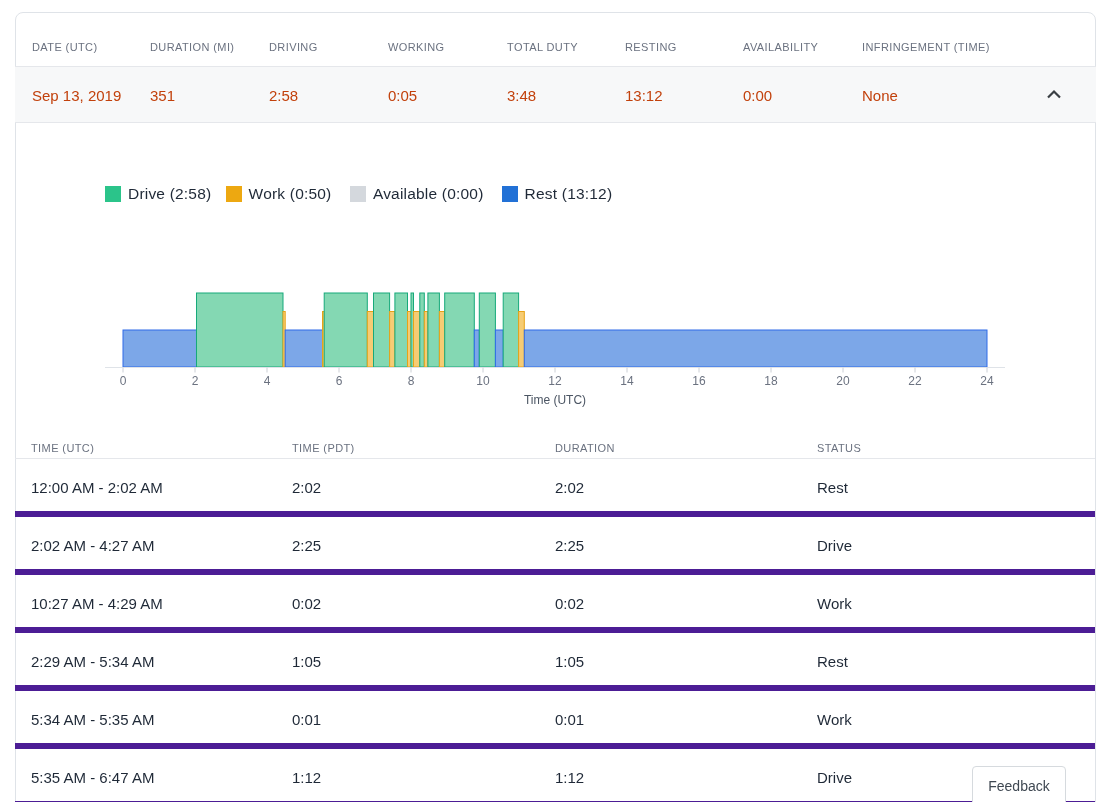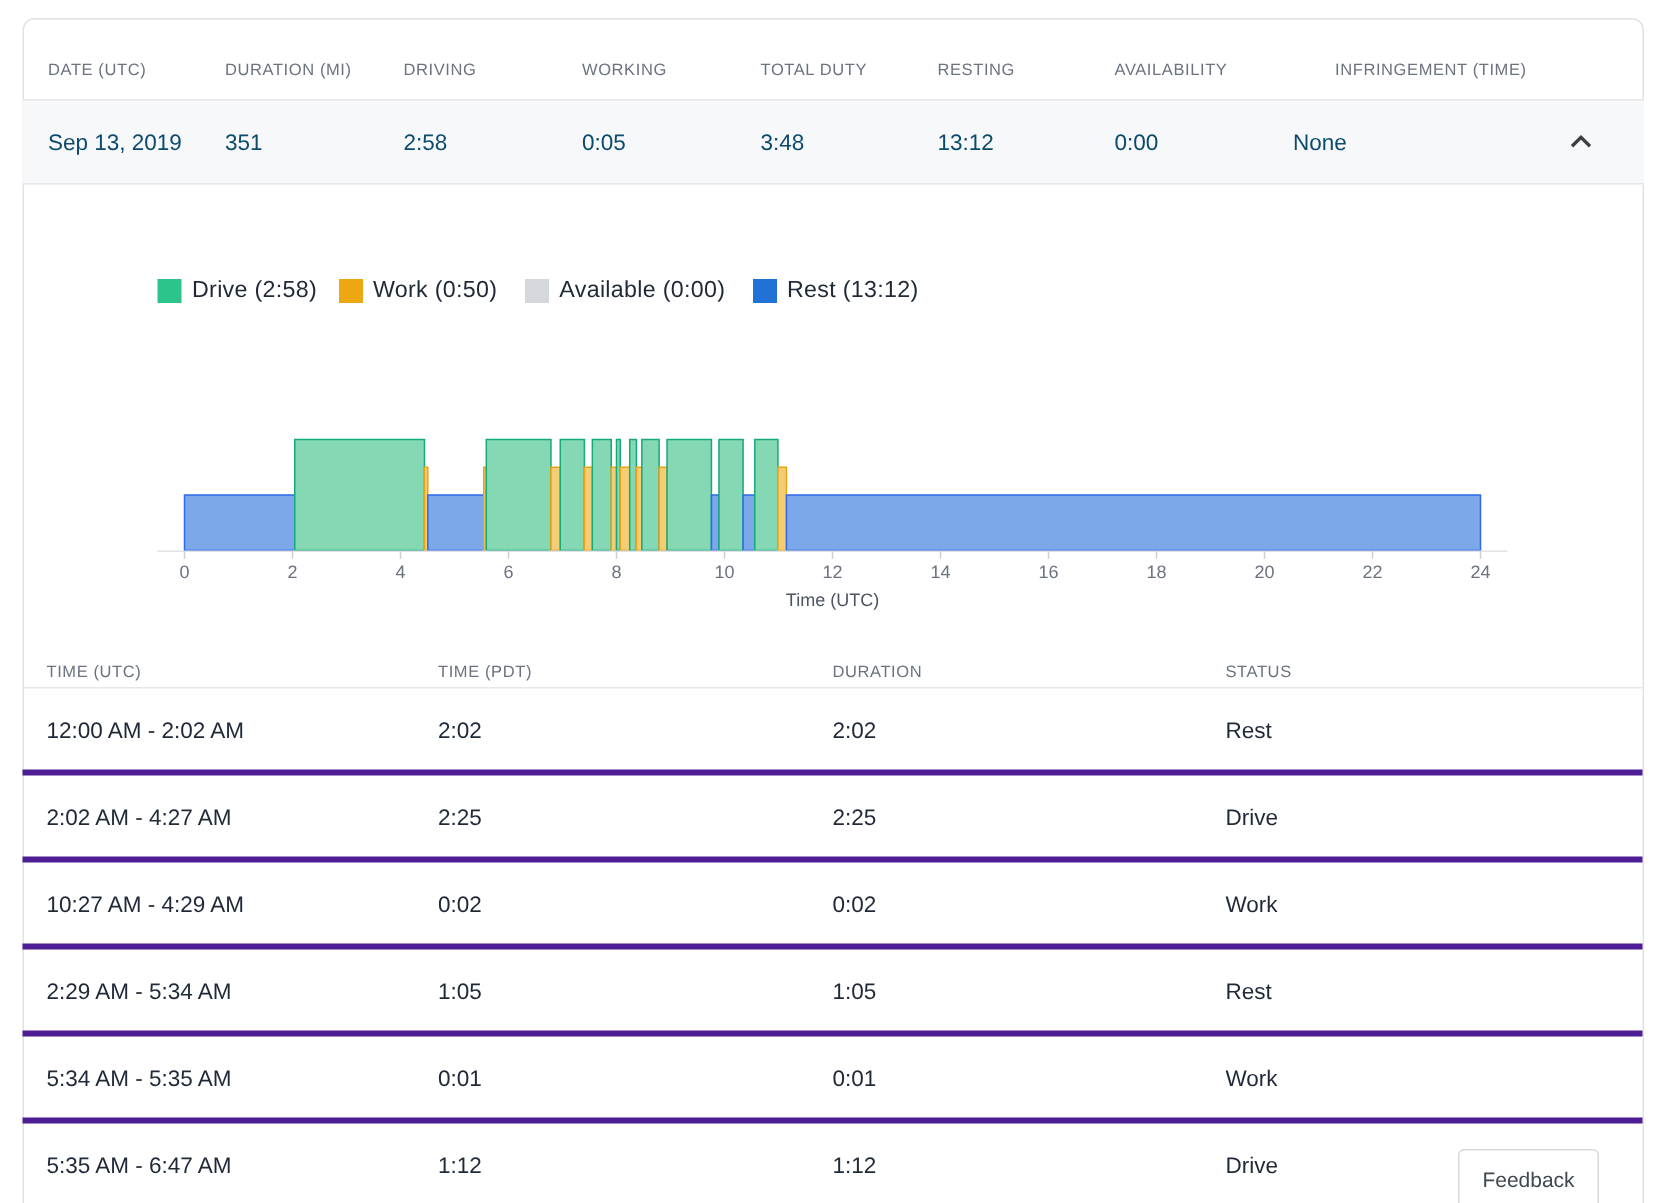--- a/index.html
+++ b/index.html
@@ -3,44 +3,44 @@
 <meta charset="utf-8">
 <style>
 * { margin:0; padding:0; box-sizing:border-box; }
 html,body { width:1106px; height:802px; background:#ffffff; overflow:hidden;
   font-family:"Liberation Sans", sans-serif; position:relative; }
 .card { position:absolute; left:15px; top:12px; width:1081px; height:880px;
   background:#fff; border:1px solid #dfe3e8; border-radius:8px; }
 .uhl { position:absolute; top:41px; font-size:11px; color:#6b7280; letter-spacing:0.4px; }
 .urow { position:absolute; left:15px; top:66px; width:1081px; height:57px;
   background:#f7f8f9; border-top:1px solid #e5e7eb; border-bottom:1px solid #e5e7eb; }
-.uvl { position:absolute; top:87px; font-size:15px; color:#0c4a6e; }
+.uvl { position:absolute; top:87px; font-size:15px; color:#c2410c; }
 .lgi { position:absolute; top:162px; height:18px; display:flex; align-items:center;margin-top:23px; }
 .sw { width:16px; height:16px; display:inline-block; }
 .lgt { font-size:15.5px; letter-spacing:0.2px; color:#1f2937; margin-left:7px; white-space:nowrap; }
 .lhl { position:absolute; top:442px; font-size:11px; color:#6b7280; letter-spacing:0.4px; }
 .lhb { position:absolute; left:15px; top:458px; width:1080px; border-top:1px solid #e5e7eb; }
-.lrow { position:absolute; left:15px; width:1080px; height:58px; border-bottom:4px solid #4c1d95; }
+.lrow { position:absolute; left:15px; width:1080px; height:58px; border-bottom:6px solid #4c1d95; }
 .lvl { position:absolute; top:20px; font-size:15px; color:#1f2937; }
 .fb { position:absolute; left:972px; top:766px; width:94px; height:40px; background:#fff;
   border:1px solid #d6dade; border-radius:4px; font-size:14px; color:#3f4852;
   display:flex; align-items:center; justify-content:center; z-index:5; }
 svg { position:absolute; }
 </style>
 </head>
 <body>
 <div class="card"></div>
 <span class="uhl" style="left:32px">DATE (UTC)</span>
 <span class="uhl" style="left:150px">DURATION (MI)</span>
 <span class="uhl" style="left:269px">DRIVING</span>
 <span class="uhl" style="left:388px">WORKING</span>
 <span class="uhl" style="left:507px">TOTAL DUTY</span>
 <span class="uhl" style="left:625px">RESTING</span>
 <span class="uhl" style="left:743px">AVAILABILITY</span>
-<span class="uhl" style="left:890px">INFRINGEMENT (TIME)</span>
+<span class="uhl" style="left:862px">INFRINGEMENT (TIME)</span>
 <div class="urow"></div>
 <span class="uvl" style="left:32px">Sep 13, 2019</span>
 <span class="uvl" style="left:150px">351</span>
 <span class="uvl" style="left:269px">2:58</span>
 <span class="uvl" style="left:388px">0:05</span>
 <span class="uvl" style="left:507px">3:48</span>
 <span class="uvl" style="left:625px">13:12</span>
 <span class="uvl" style="left:743px">0:00</span>
 <span class="uvl" style="left:862px">None</span>
 <svg style="left:1044px; top:85px;" width="20" height="20" viewBox="0 0 20 20" fill="none">

